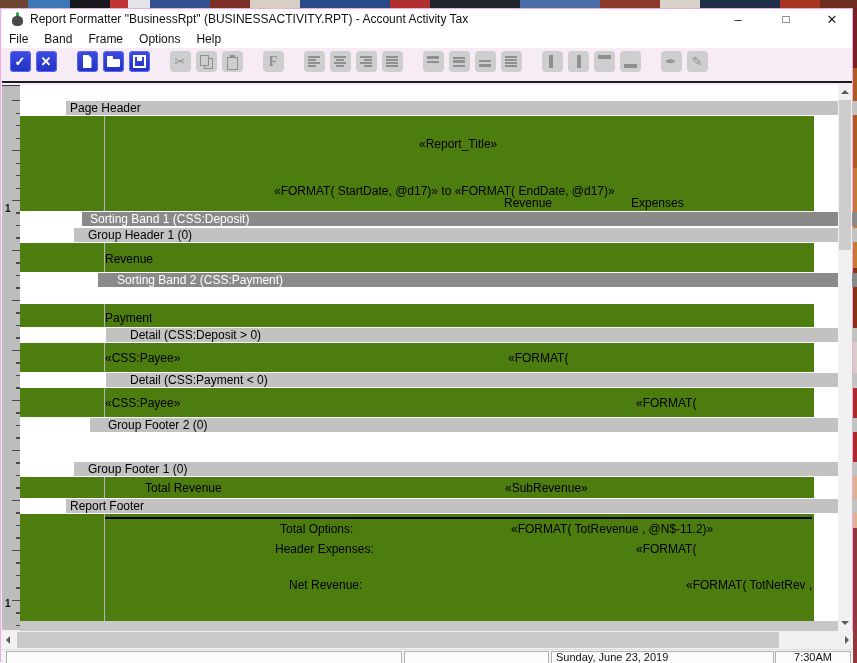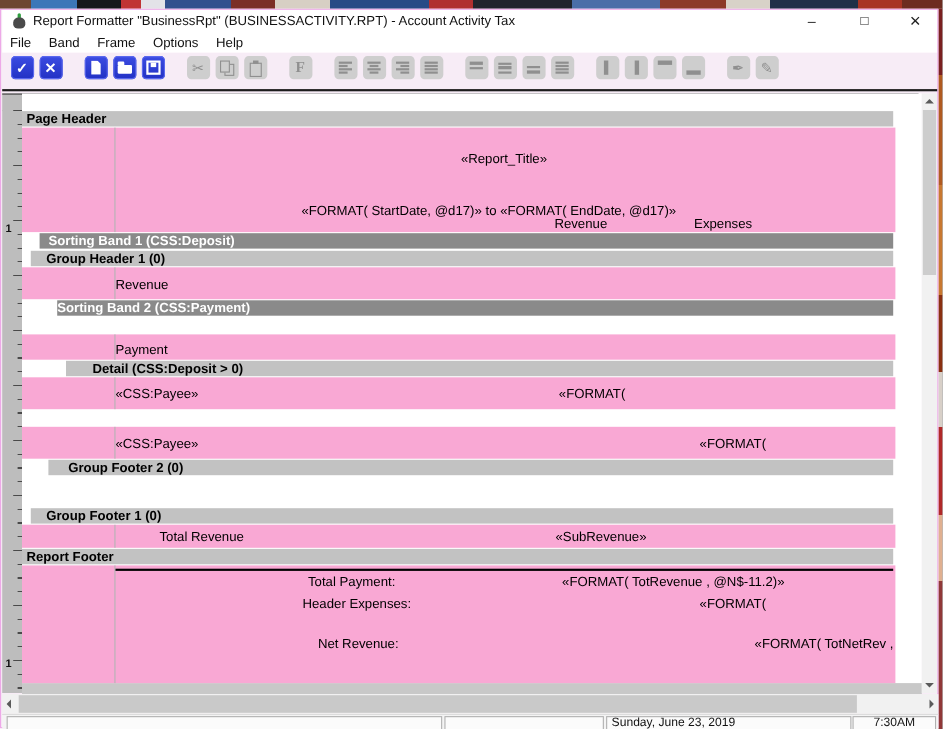--- a/index.html
+++ b/index.html
@@ -70,24 +70,24 @@
     background-size:100% 4px,100% 7px;background-position:20px 0,20px 0;background-repeat:no-repeat;}
   .rnum{position:absolute;top:1px;font-size:10px;font-weight:bold;color:#111;}
   .rline{position:absolute;top:0;bottom:0;width:1px;background:#333;}
   #vruler{position:absolute;left:2px;top:100px;width:18px;height:530px;background:#bdbdbd;
     background-image:repeating-linear-gradient(180deg,#4a4a4a 0 1px,transparent 1px 12.5px),repeating-linear-gradient(180deg,#4a4a4a 0 1px,transparent 1px 50px);
     background-size:4px 100%,8px 100%;background-position:right top,right top;background-repeat:no-repeat;}
   .vnum{position:absolute;left:3px;font-size:10px;font-weight:bold;color:#111;}
   
   #design{position:absolute;left:20px;top:85px;width:818px;height:545px;background:#fff;}
   #below-strip{position:absolute;left:20px;top:621px;width:818px;height:10px;background:#c8c8c8;}
-  .bar{position:absolute;height:14px;line-height:14px;font-size:12px;font-weight:bold;box-sizing:border-box;}
+  .bar{position:absolute;height:14px;line-height:14px;font-size:12px;font-weight:normal;box-sizing:border-box;margin-left:46px;}
   .bar.light{background:#c2c2c2;color:#000;}
   .bar.dark{background:#8a8a8a;color:#fff;}
-  .wrow{position:absolute;background:#f9a8d4;}
+  .wrow{position:absolute;background:#4d7c0f;}
   .mline{position:absolute;left:84px;top:0;bottom:0;width:1px;background:#b4b4b4;}
   .fld{position:absolute;font-size:12px;color:#000;white-space:nowrap;}
   #rf-line{position:absolute;left:85px;top:3px;width:707px;height:2px;background:#000;}
   
   #vscroll{position:absolute;left:838px;top:85px;width:14px;height:545px;background:#f1f1f1;}
   #vscroll .thumb{position:absolute;left:1px;top:15px;width:12px;height:150px;background:#cdcdcd;}
   .arr{position:absolute;width:0;height:0;border:4px solid transparent;}
   #va-up{left:3px;top:5px;border-bottom-color:#5a5a5a;border-top-width:0;}
   #va-down{left:3px;bottom:5px;border-top-color:#5a5a5a;border-bottom-width:0;}
   #hscroll{position:absolute;left:2px;top:631px;width:851px;height:18px;background:#f1f1f1;}
@@ -162,53 +162,54 @@
     <span class="fld" style="left:611px;top:80px">Expenses</span>
   </div>
 
   <div class="bar dark" style="left:36px;top:212px;width:776px;padding-left:8px">Sorting Band 1 (CSS:Deposit)</div>
   <div class="bar light" style="left:28px;top:228px;width:784px;padding-left:14px">Group Header 1 (0)</div>
   <div class="wrow" style="left:20px;top:243px;width:794px;height:29px">
     <i class="mline"></i>
     <span class="fld" style="left:85px;top:9px">Revenue</span>
   </div>
 
-  <div class="bar dark" style="left:52px;top:273px;width:760px;padding-left:0">Sorting Band 2 (CSS:Payment)</div>
+  <div class="bar dark" style="left:52px;top:273px;width:760px;padding-left:19px">Sorting Band 2 (CSS:Payment)</div>
   <div class="wrow" style="left:20px;top:304px;width:794px;height:23px">
     <i class="mline"></i>
     <span class="fld" style="left:85px;top:7px">Payment</span>
   </div>
 
   <div class="bar light" style="left:60px;top:328px;width:752px;padding-left:24px">Detail (CSS:Deposit &gt; 0)</div>
   <div class="wrow" style="left:20px;top:343px;width:794px;height:29px">
     <i class="mline"></i>
     <span class="fld" style="left:85px;top:8px">«CSS:Payee»</span>
     <span class="fld" style="left:488px;top:8px">«FORMAT(</span>
   </div>
 
+  <div class="bar light" style="left:60px;top:373px;width:752px;padding-left:24px">Detail (CSS:Payment &lt; 0)</div>
   <div class="wrow" style="left:20px;top:388px;width:794px;height:29px">
     <i class="mline"></i>
     <span class="fld" style="left:85px;top:8px">«CSS:Payee»</span>
     <span class="fld" style="left:616px;top:8px">«FORMAT(</span>
   </div>
 
   <div class="bar light" style="left:44px;top:418px;width:768px;padding-left:18px">Group Footer 2 (0)</div>
 
   <div class="bar light" style="left:28px;top:462px;width:784px;padding-left:14px">Group Footer 1 (0)</div>
   <div class="wrow" style="left:20px;top:477px;width:794px;height:21px">
     <i class="mline"></i>
     <span class="fld" style="left:125px;top:4px">Total Revenue</span>
     <span class="fld" style="left:485px;top:4px">«SubRevenue»</span>
   </div>
 
   <div class="bar light" style="left:20px;top:499px;width:792px;padding-left:4px">Report Footer</div>
   <div class="wrow" style="left:20px;top:514px;width:794px;height:107px">
     <i class="mline"></i>
     <i id="rf-line"></i>
-    <span class="fld" style="left:260px;top:8px">Total Payment:</span>
+    <span class="fld" style="left:260px;top:8px">Total Options:</span>
     <span class="fld" style="left:491px;top:8px">«FORMAT( TotRevenue , @N$-11.2)»</span>
     <span class="fld" style="left:255px;top:28px">Header Expenses:</span>
     <span class="fld" style="left:616px;top:28px">«FORMAT(</span>
     <span class="fld" style="left:269px;top:64px">Net Revenue:</span>
     <span class="fld" style="left:666px;top:64px">«FORMAT( TotNetRev ,</span>
   </div>
 
   <div id="vscroll">
     <i class="arr" id="va-up"></i>
     <div class="thumb"></div>

